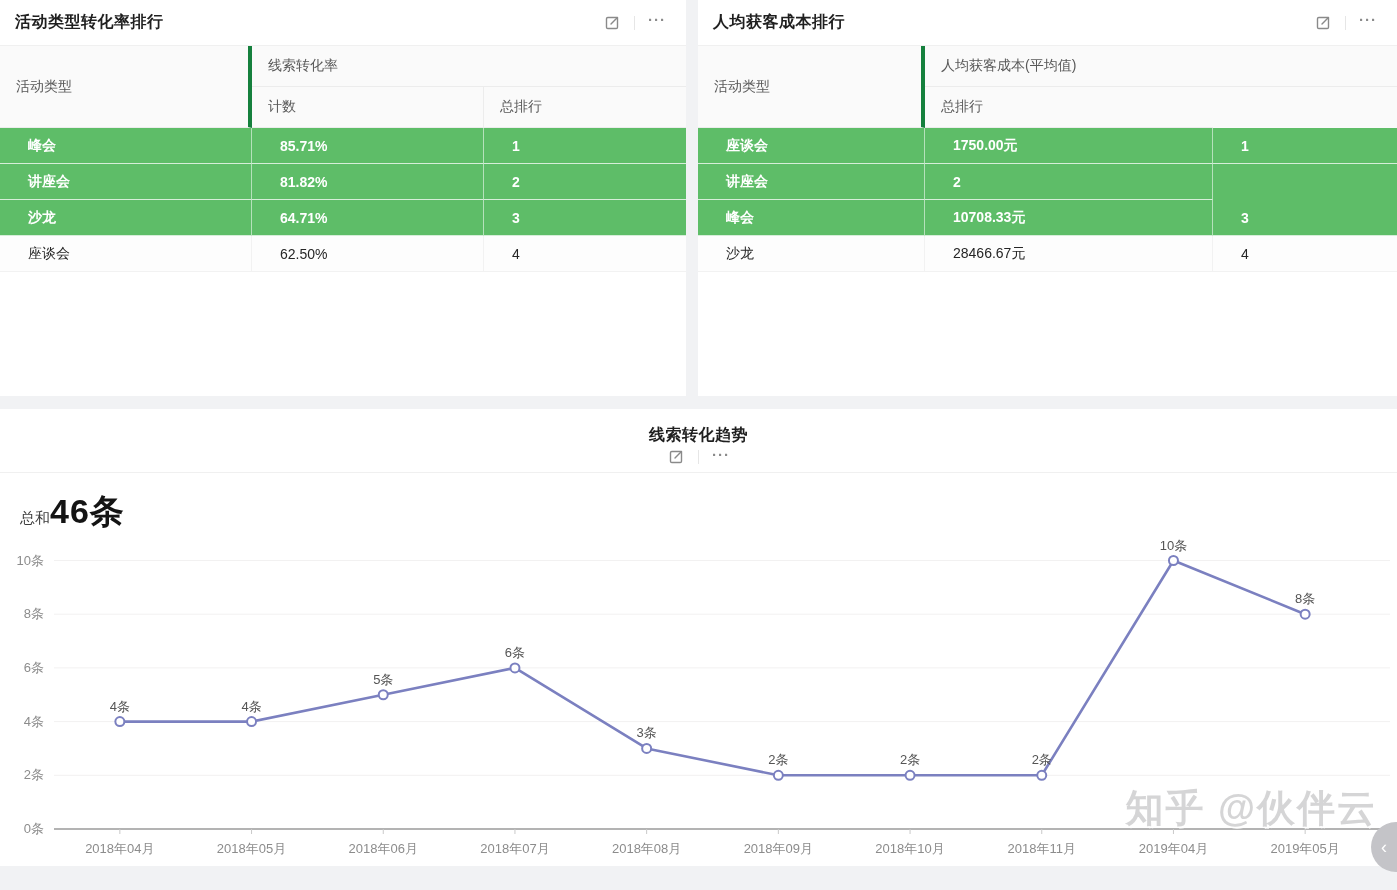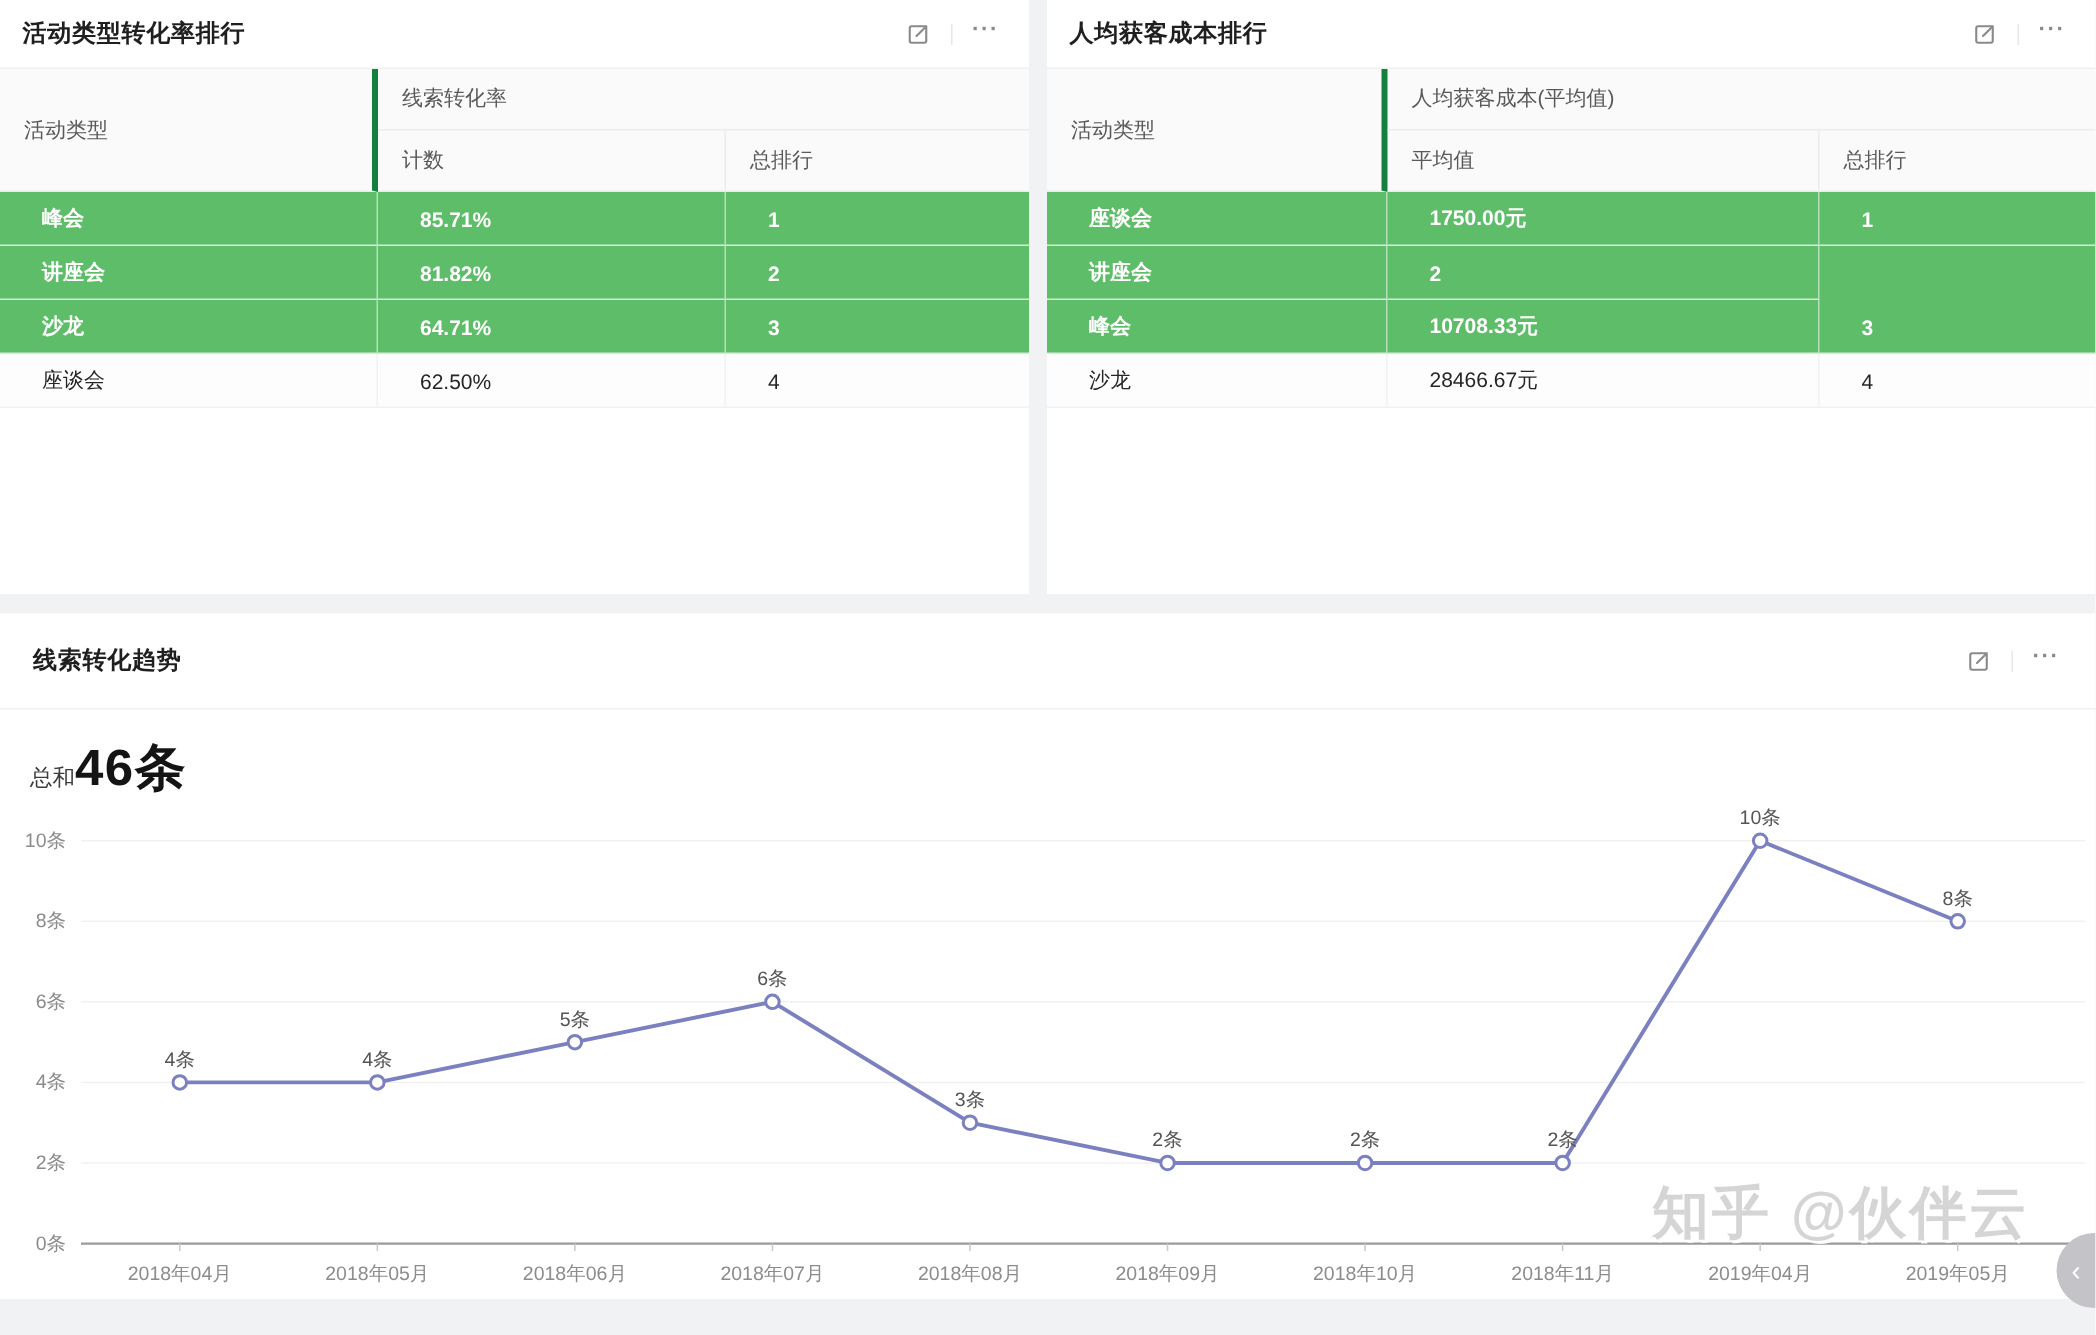--- a/index.html
+++ b/index.html
@@ -41,28 +41,28 @@
   .td { padding-left: 28px; display: flex; align-items: center; overflow: hidden; white-space: nowrap; }
   .tr.green { background: #5ebd68; color: #ffffff; font-weight: 700; }
   .tr.green .td { border-bottom: 1px solid rgba(255,255,255,.75); }
   .tr.green .td:nth-child(-n+2) { border-right: 1px solid rgba(255,255,255,.55); }
   .tr.plain { background: #fdfdfd; color: #262626; }
   .tr.plain .td { border-bottom: 1px solid #f2f2f2; }
   .tr.plain .td:nth-child(-n+2) { border-right: 1px solid #f2f2f2; }
 
   
   .trend-panel { margin-top: 13px; height: 457px; background: #fff; position: relative; }
-  .trend-hdr { height: 64px; padding: 2px 22px; }
+  .trend-hdr { height: 64px; padding: 16px 22px; flex-direction: column; }
   .summary { display: flex; align-items: baseline; padding: 16px 0 0 20px; position: relative; z-index: 2; }
   .summary-label { font-size: 15px; color: #3d3d3d; }
   .summary-value { font-size: 34px; font-weight: 700; color: #141414; letter-spacing: 1px; }
   #trend-svg { position: absolute; left: 0; top: 0; width: 1397px; height: 457px; z-index: 1; }
 
   .watermark {
-    position: absolute; right: 44px; bottom: 32px; z-index: 3;
+    position: absolute; right: 20px; bottom: 32px; z-index: 3;
     font-size: 38px; font-weight: 700; letter-spacing: 2px;
     color: rgba(168,168,170,.48);
     text-shadow: 2px 2px 0 rgba(255,255,255,.95);
     pointer-events: none; white-space: nowrap;
   }
   .collapse-tab {
     position: absolute; right: 0; bottom: -6px; z-index: 4;
     width: 26px; height: 50px;
     background: #c4c4c8; border-radius: 25px 0 0 25px;
     display: flex; align-items: center; justify-content: center;
@@ -132,21 +132,20 @@
           </svg>
         </span>
         <span class="vdiv"></span>
         <span class="icon-btn dots">···</span>
       </div>
     </div>
     <div class="tbl tbl-right">
       <div class="thead">
         <div class="th th-activity">活动类型</div>
         <div class="th th-group">人均获客成本(平均值)</div>
-        <div class="th th-sub1">平均值</div>
         <div class="th th-sub2">总排行</div>
       </div>
       <div class="tr green">
         <div class="td">座谈会</div>
         <div class="td">1750.00元</div>
         <div class="td">1</div>
       </div>
       <div class="tr green">
         <div class="td">讲座会</div>
         <div class="td">2</div>

